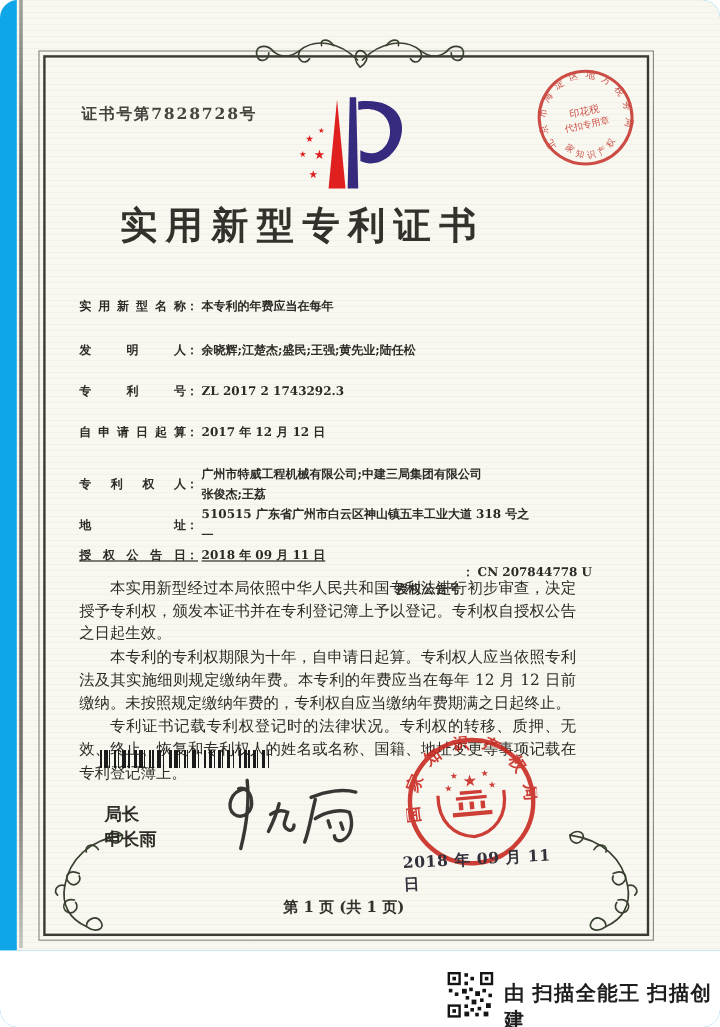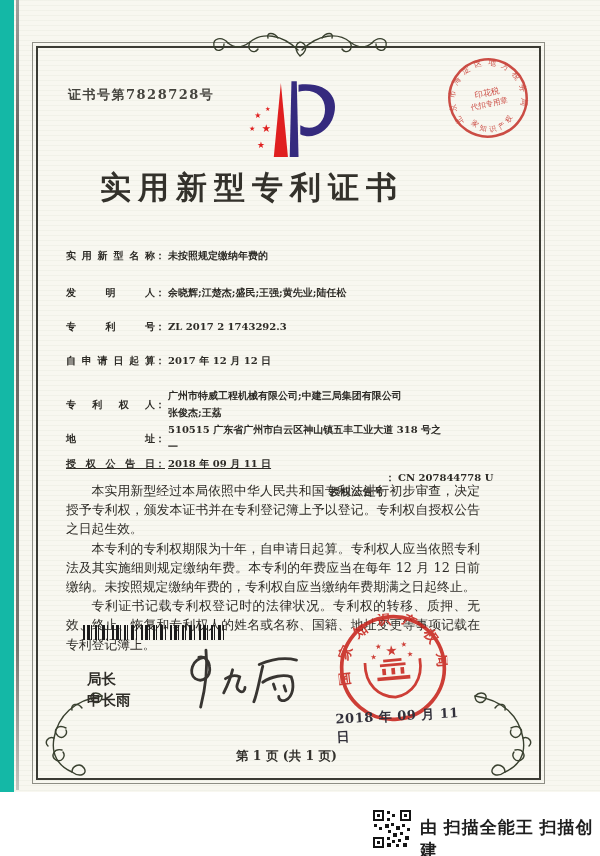--- a/index.html
+++ b/index.html
@@ -1,20 +1,21 @@
 <!DOCTYPE html>
 <html><head>
 <meta charset="utf-8">
 <style>
   html,body{margin:0;padding:0;}
   .screen{
     position:relative; width:600px; height:856px; overflow:hidden;
-    background:#14b8a6;
+    background:#0ea5e9;
     font-family:"DejaVu Serif","Liberation Serif",serif;
     color:#2d2b26;
+    border-radius:15px;
   }
   
   .paper{
     position:absolute; left:14px; top:0; width:586px; height:792px;
     background:#f8f7f0;
     background-image:repeating-linear-gradient(180deg, rgba(120,140,100,0.055) 0 1px, rgba(0,0,0,0) 1px 5px);
   }
   .photo-edge{
     position:absolute; left:16px; top:0; width:3px; height:790px;
     background:linear-gradient(180deg,#8d8d8b,#3c3c3a 18%,#55544f 82%,#b9b9b4);
@@ -170,21 +171,21 @@
     </text>
     <text x="50" y="47" font-size="10" fill="#c43028" text-anchor="middle" font-family="DejaVu Sans, sans-serif">印花税</text>
     <text x="50" y="60" font-size="9" fill="#c43028" text-anchor="middle" font-family="DejaVu Sans, sans-serif">代扣专用章</text>
   </svg>
 
   <div class="title">实用新型专利证书</div>
 
   <div class="row" style="top:247px;">
     <span class="lbl">实用新型名称</span>
       <span class="colon">：</span>
-    <span class="val">未按照规定缴纳年费的</span>
+    <span class="val">本专利的年费应当在每年</span>
   </div>
   <div class="row" style="top:284px;">
     <span class="lbl">发明人</span>
       <span class="colon">：</span>
     <span class="val">余晓辉;江楚杰;盛民;王强;黄先业;陆任松</span>
   </div>
   <div class="row" style="top:318px;">
     <span class="lbl">专利号</span>
       <span class="colon">：</span>
     <span class="val">ZL 2017 2 1743292.3</span>

